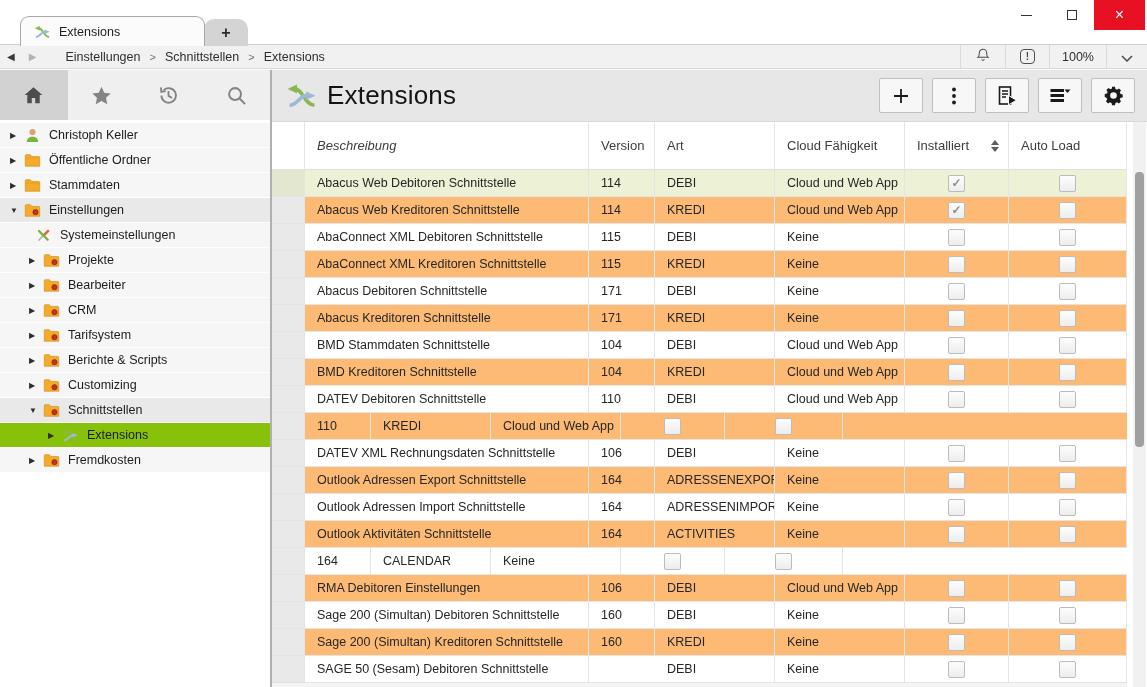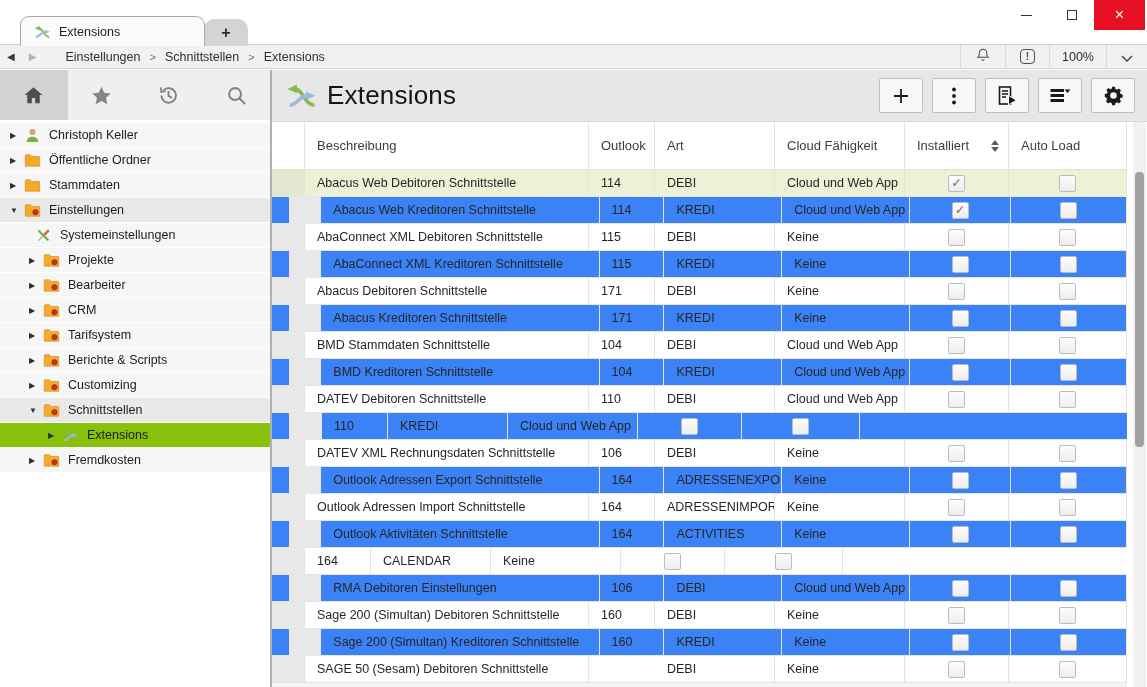--- a/index.html
+++ b/index.html
@@ -67,21 +67,21 @@
   
   .tablewrap{position:absolute;top:52px;left:0;right:0;bottom:0;background:#fff;overflow:hidden;}
   .thead{display:flex;height:48px;width:855px;border-bottom:1px solid #e0e0e0;background:#fff;}
   .hc{display:flex;align-items:center;padding-left:12px;font-size:13px;color:#3d3d3d;
     border-right:1px solid #e4e4e4;}
   .sort{display:flex;flex-direction:column;gap:2px;margin-left:auto;margin-right:9px;}
   .sort i{display:block;width:0;height:0;border-left:4px solid transparent;border-right:4px solid transparent;}
   .sort i.up{border-bottom:5px solid #5e5e5e;}
   .sort i.down{border-top:5px solid #5e5e5e;}
   .tr{display:flex;height:27px;width:855px;border-bottom:1px solid #e4e4e4;background:#fff;}
-  .tr.alt{background:#3b82f6;padding-left:17px;}
+  .tr.alt{background:#fdba74;}
   .tr.selected{background:#edf1d6;}
   .td{display:flex;align-items:center;padding-left:12px;font-size:12.5px;color:#262626;
     border-right:1px solid #e4e4e4;overflow:hidden;white-space:nowrap;}
   .td.ind{background:#e9e9e9;padding:0;}
   .tr.selected .td.ind{background:#e3e7cf;}
   .td.center{justify-content:center;padding-left:0;}
   .cb{width:17px;height:17px;border:1px solid #bcbcbc;border-radius:2px;
     background:linear-gradient(#fdfdfd,#ededed);display:flex;align-items:center;justify-content:center;
     font-size:12px;font-weight:bold;color:#8b8b8b;}
   .cb.checked::after{content:"\2713";}
@@ -385,25 +385,25 @@
               <svg viewBox="0 0 24 24" width="21" height="21" fill="#1a1a1a">
                 <path fill-rule="evenodd" d="M10.3 2h3.4l.5 2.5c.7.2 1.3.5 1.9.8l2.1-1.4 2.4 2.4-1.4 2.1c.4.6.6 1.2.8 1.9l2.5.5v3.4l-2.5.5c-.2.7-.5 1.3-.8 1.9l1.4 2.1-2.4 2.4-2.1-1.4c-.6.4-1.2.6-1.9.8l-.5 2.5h-3.4l-.5-2.5c-.7-.2-1.3-.5-1.9-.8l-2.1 1.4-2.4-2.4 1.4-2.1c-.4-.6-.6-1.2-.8-1.9L2 13.7v-3.4l2.5-.5c.2-.7.5-1.3.8-1.9L3.9 5.8l2.4-2.4 2.1 1.4c.6-.4 1.2-.6 1.9-.8zM12 8.2a3.8 3.8 0 1 0 0 7.6 3.8 3.8 0 0 0 0-7.6z"></path>
               </svg>
             </span>
           </div>
         </div>
     </div>
     <div class="tablewrap">
       <div class="thead" id="thead">
           <div class="hc" style="width: 33px; padding-left: 0px;"></div>
-          <div class="hc" style="width: 284px;">
+          <div class="hc" style="width: 284px; font-style: italic;">
             <span>Beschreibung</span>
           </div>
           <div class="hc" style="width: 66px;">
-            <span>Outlook</span>
+            <span>Version</span>
           </div>
           <div class="hc" style="width: 120px;">
             <span>Art</span>
           </div>
           <div class="hc" style="width: 130px;">
             <span>Cloud Fähigkeit</span>
           </div>
           <div class="hc" style="width: 104px;">
             <span>Installiert</span>
             <span class="sort">

